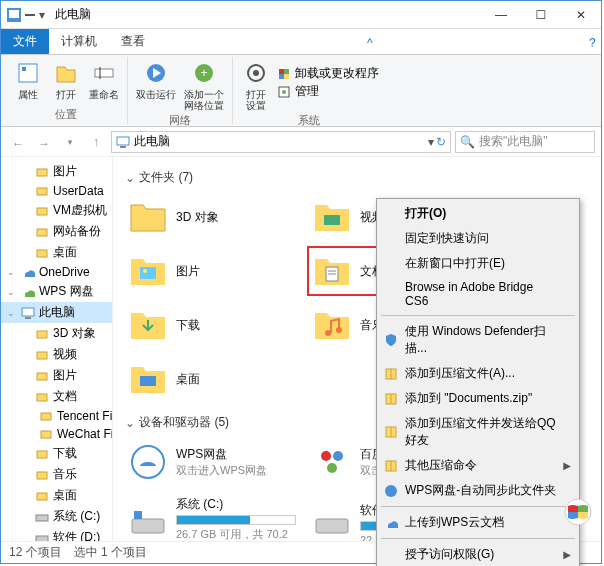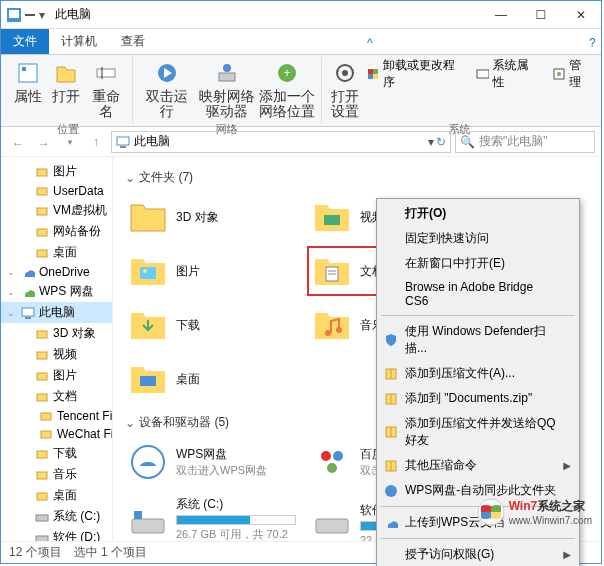--- a/index.html
+++ b/index.html
@@ -13,21 +13,21 @@
 .winbtn{width:40px;height:28px;display:flex;align-items:center;justify-content:center;color:#333}
 .tabs{height:26px;background:#fff;display:flex;align-items:flex-end;border-bottom:1px solid #ccc}
 .tab{padding:4px 12px;font-size:12px;color:#333;cursor:pointer}
 .tab.active{background:#1979ca;color:#fff}
 .tab.help{margin-left:auto;width:24px;text-align:center;color:#1979ca}
 .ribbon{height:72px;background:#f5f6f7;display:flex;border-bottom:1px solid #ccc;padding:2px 4px}
 .rgrp{display:flex;flex-direction:column;align-items:center;border-right:1px solid #ddd;padding:0 6px}
 .rgrp .tools{display:flex;gap:4px;flex:1;align-items:flex-start}
 .rtool{display:flex;flex-direction:column;align-items:center;gap:2px;padding:2px;min-width:34px}
 .rtool .ricon{width:28px;height:28px;display:flex;align-items:center;justify-content:center}
-.rtool .rlbl{font-size:14px;color:#333;text-align:center;line-height:1.1}
+.rtool .rlbl{font-size:10px;color:#333;text-align:right;line-height:1.1}
 .rgrp .glbl{font-size:11px;color:#666;text-align:center;padding-bottom:2px}
 .addrbar{height:30px;display:flex;align-items:center;gap:4px;padding:0 6px;border-bottom:1px solid #eee}
 .navbtn{width:22px;height:22px;display:flex;align-items:center;justify-content:center;color:#888}
 .addr{flex:1;height:22px;border:1px solid #ccc;display:flex;align-items:center;padding:0 4px;gap:4px}
 .addr .aicon{width:14px;height:14px}
 .search{width:140px;height:22px;border:1px solid #ccc;display:flex;align-items:center;padding:0 4px;gap:4px;color:#888}
 .body{flex:1;display:flex;overflow:hidden}
 .nav{width:112px;border-right:1px solid #eee;overflow-y:auto;padding:4px 0}
 .navitem{display:flex;align-items:center;gap:4px;padding:2px 4px 2px 18px;cursor:pointer;white-space:nowrap}
 .navitem.root{padding-left:6px}
@@ -133,30 +133,20 @@
               <svg width="24" height="24">
                 <circle cx="12" cy="12" r="9" fill="#4a90d9"></circle>
                 <polygon points="9,7 9,17 17,12" fill="#fff"></polygon>
               </svg>
             </div>
             <div class="rlbl">双击运行</div>
           </div>
         <div class="rtool">
             <div class="ricon">
               <svg width="24" height="24">
-                <rect x="4" y="12" width="16" height="8" fill="#ccc" stroke="#888"></rect>
-                <circle cx="12" cy="7" r="4" fill="#4a90d9"></circle>
-              </svg>
-            </div>
-            <div class="rlbl" style="white-space:pre">映射网络
-驱动器</div>
-          </div>
-        <div class="rtool">
-            <div class="ricon">
-              <svg width="24" height="24">
                 <circle cx="12" cy="12" r="9" fill="#6ab04c"></circle>
                 <text x="12" y="16" text-anchor="middle" fill="#fff" font-size="14">+</text>
               </svg>
             </div>
             <div class="rlbl" style="white-space:pre">添加一个
 网络位置</div>
           </div>
       </div>
       <div class="glbl">网络</div>
     </div>
@@ -165,35 +155,29 @@
         <div class="rtool">
             <div class="ricon">
               <svg width="24" height="24">
                 <circle cx="12" cy="12" r="8" fill="none" stroke="#555" stroke-width="2"></circle>
                 <circle cx="12" cy="12" r="3" fill="#555"></circle>
               </svg>
             </div>
             <div class="rlbl" style="white-space:pre">打开
 设置</div>
           </div>
-        <div style="display:flex;flex-direction:row;gap:16px;margin-top:0">
+        <div style="display:flex;flex-direction:column;gap:1px;margin-top:8px">
           <div style="display:flex;align-items:center;gap:4px">
               <svg width="14" height="14">
                 <rect x="2" y="2" width="5" height="5" fill="#e03030"></rect>
                 <rect x="7" y="2" width="5" height="5" fill="#6ab04c"></rect>
                 <rect x="2" y="7" width="5" height="5" fill="#4a90d9"></rect>
                 <rect x="7" y="7" width="5" height="5" fill="#ffd968"></rect>
               </svg>
               <span>卸载或更改程序</span>
-            </div>
-          <div style="display:flex;align-items:center;gap:4px">
-              <svg width="14" height="14">
-                <rect x="1" y="3" width="12" height="8" fill="#fff" stroke="#555"></rect>
-              </svg>
-              <span>系统属性</span>
             </div>
           <div style="display:flex;align-items:center;gap:4px">
               <svg width="14" height="14">
                 <rect x="2" y="2" width="10" height="10" fill="#fff" stroke="#555"></rect>
                 <circle cx="7" cy="7" r="2" fill="#6ab04c"></circle>
               </svg>
               <span>管理</span>
             </div>
         </div>
       </div>
@@ -641,17 +625,13 @@
   </div>
 
 <div class="watermark">
   <svg class="wlogo" viewBox="0 0 28 28">
       <circle cx="14" cy="14" r="13" fill="#fff" stroke="#ccc"></circle>
       <path d="M4 8 Q8 6 14 8 L14 14 L4 14 Z" fill="#e03030"></path>
       <path d="M14 8 Q20 6 24 8 L24 14 L14 14 Z" fill="#6ab04c"></path>
       <path d="M4 14 L14 14 L14 20 Q8 22 4 20 Z" fill="#4a90d9"></path>
       <path d="M14 14 L24 14 L24 20 Q20 22 14 20 Z" fill="#ffd968"></path>
     </svg>
-  <div>
-    <div><span class="wt1">Win7</span><span class="wt2">系统之家</span></div>
-    <div class="wurl">www.Winwin7.com</div>
-  </div>
 </div>
 
 </body></html>

